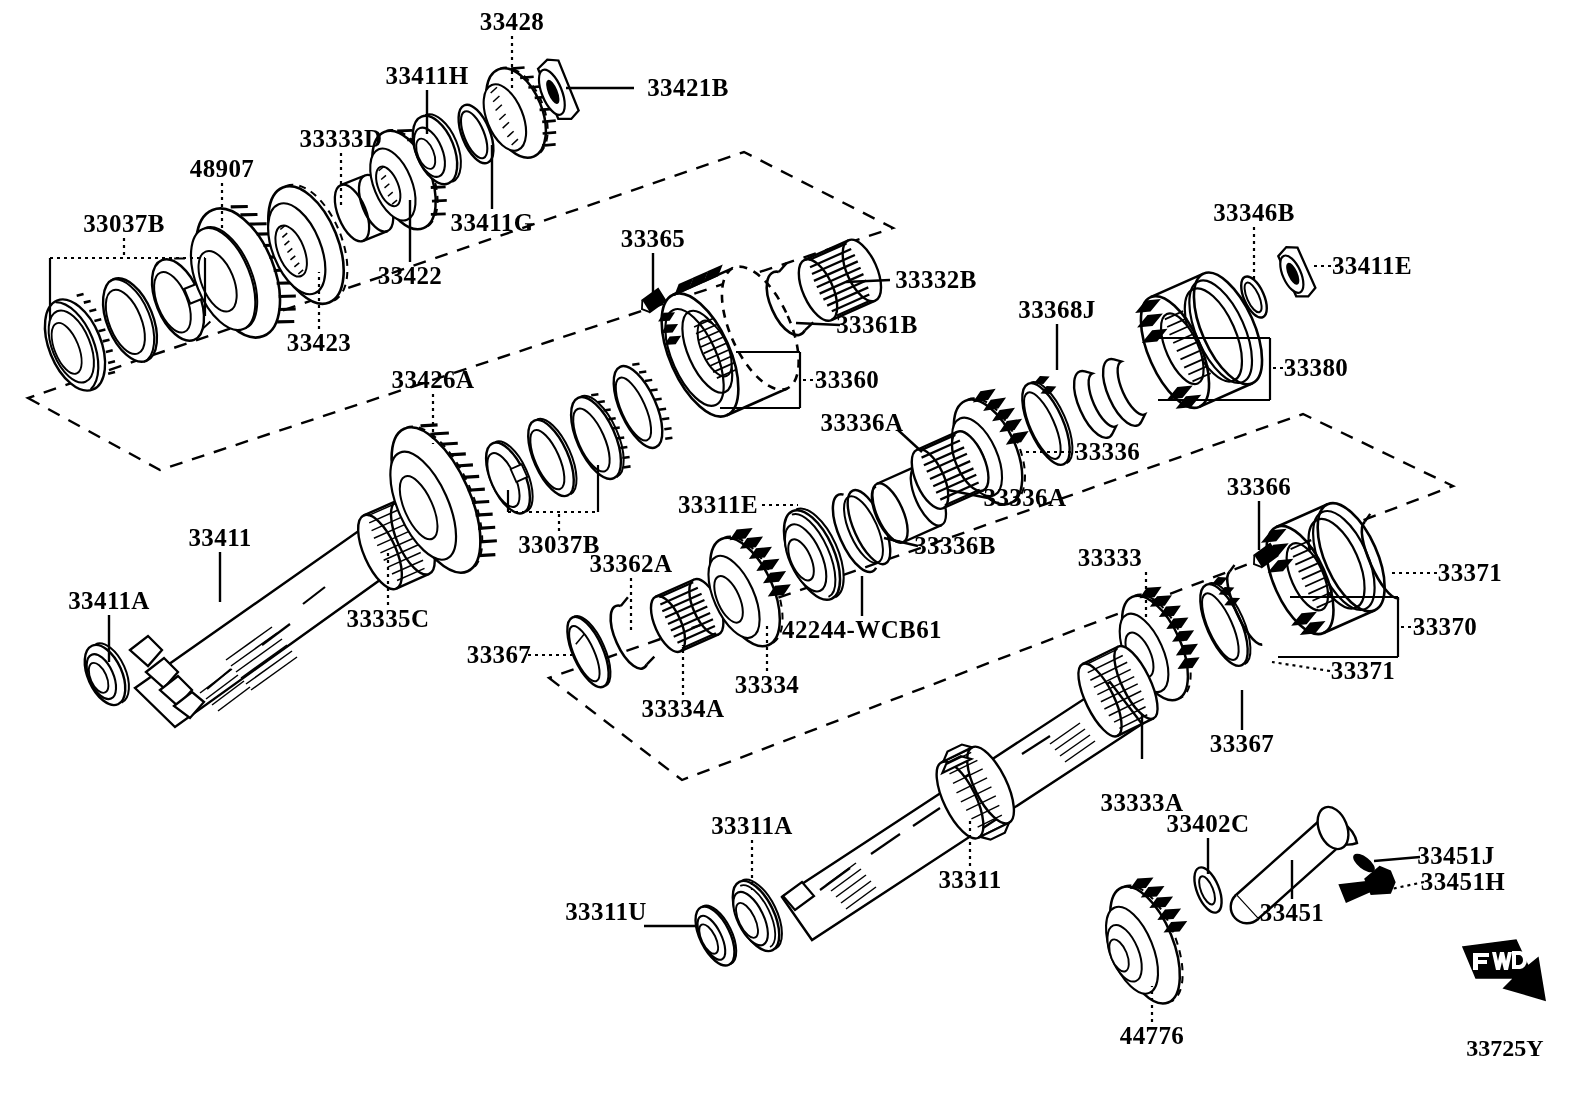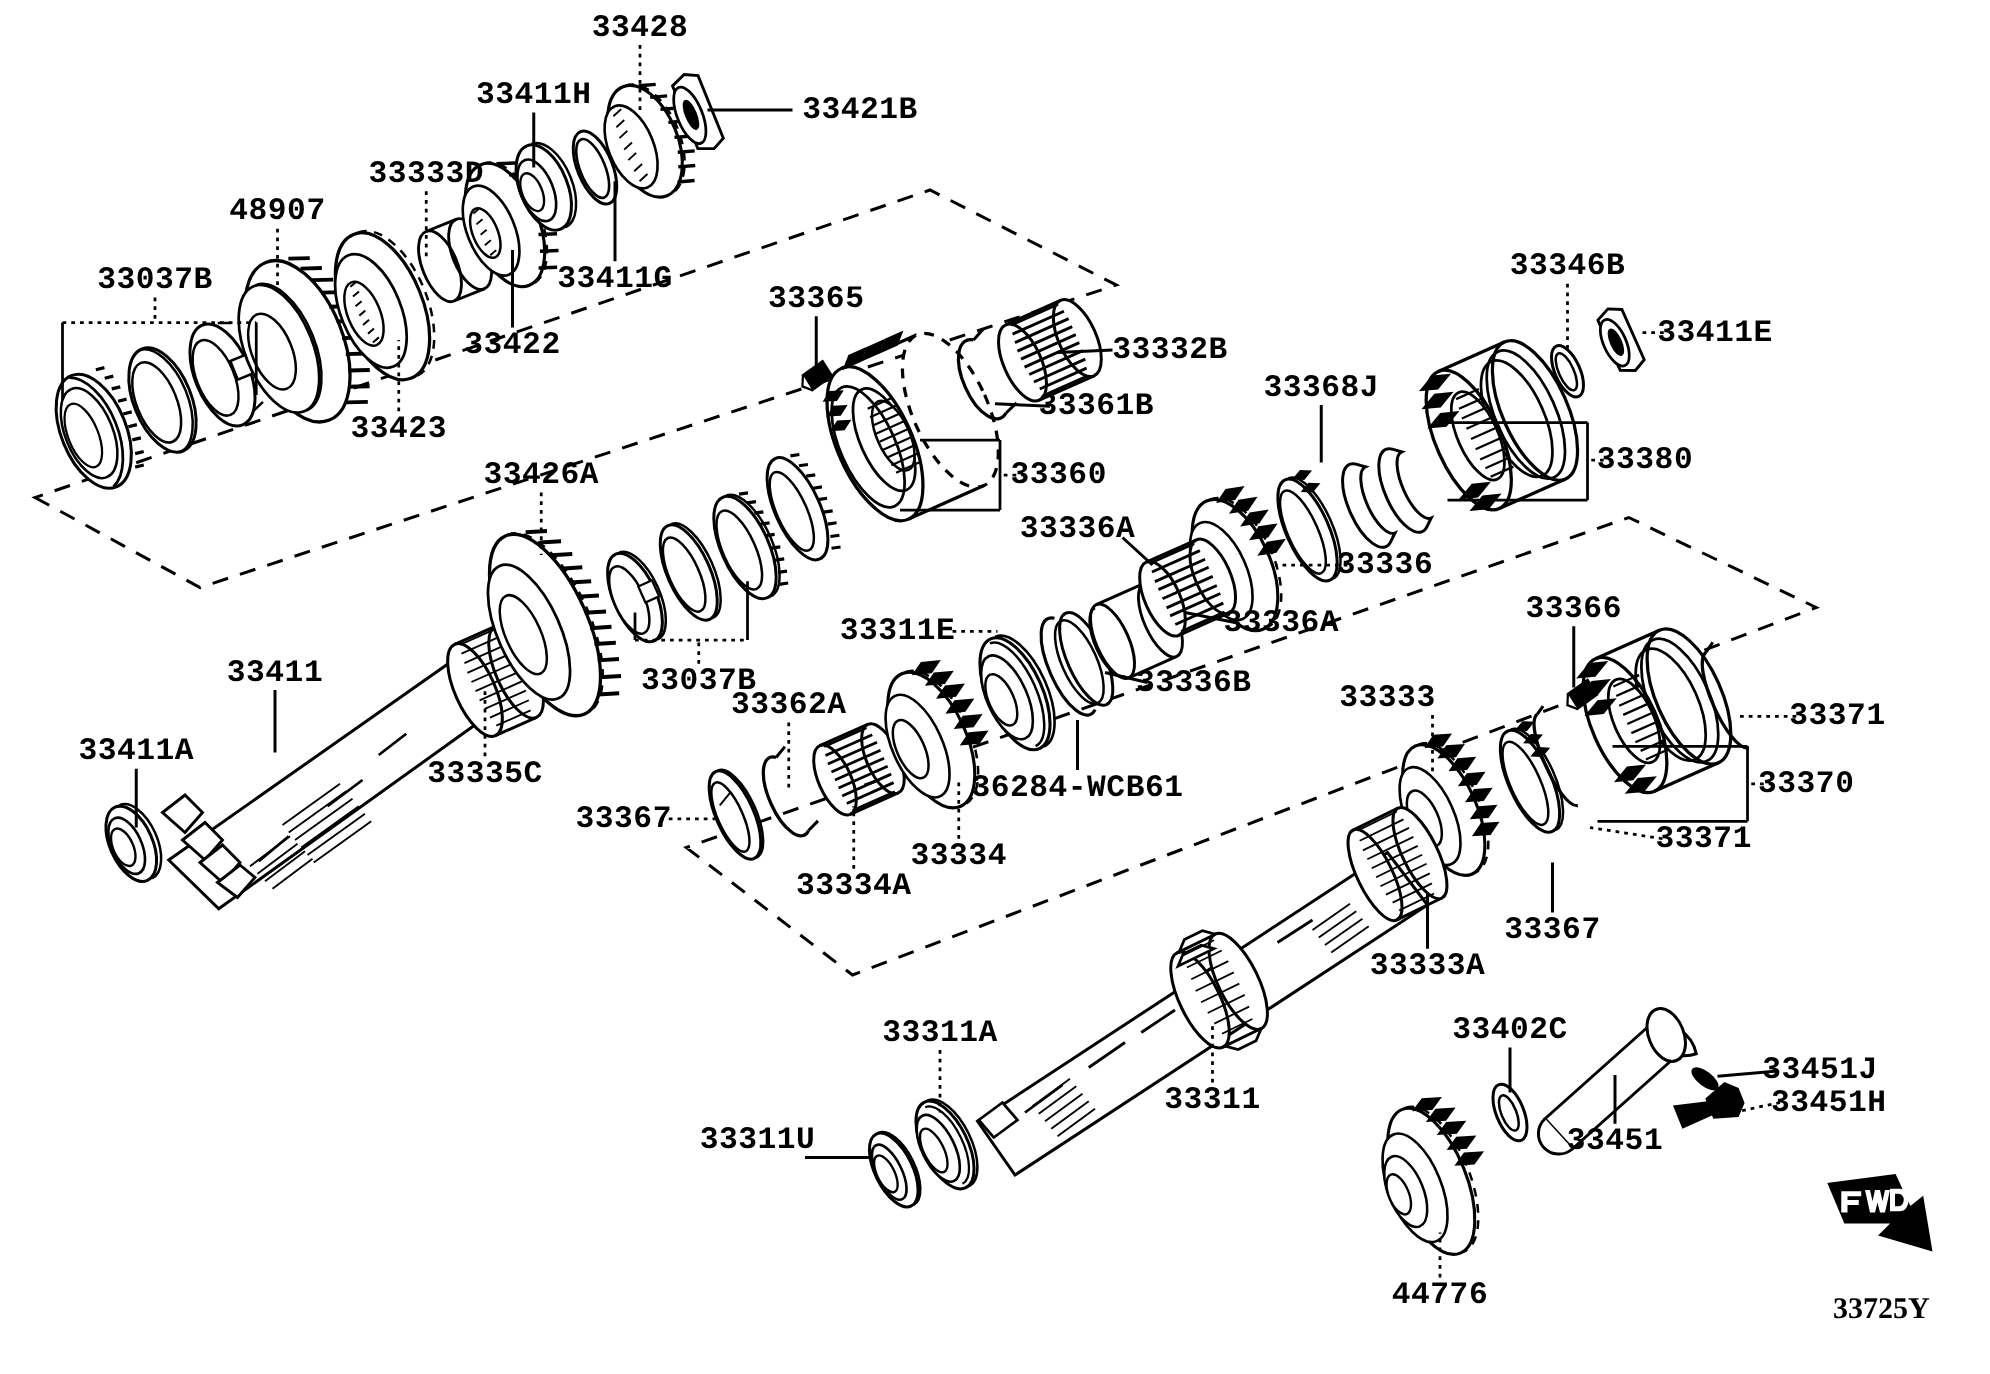--- a/index.html
+++ b/index.html
@@ -1,21 +1,21 @@
 <!DOCTYPE html>
 <html><head>
 <meta charset="utf-8">
 <title>Parts Diagram</title>
 <style>
   html,body{margin:0;padding:0;background:#ffffff;}
   body{width:1592px;height:1099px;position:relative;overflow:hidden;
        font-family:"Liberation Serif",serif;color:#000;}
   #stage{position:absolute;left:0;top:0;width:1592px;height:1099px;}
   svg.layer{position:absolute;left:0;top:0;width:1592px;height:1099px;overflow:visible;}
-  .lbl{position:absolute;font-family:Liberation Mono, monospace;font-weight:bold;
+  .lbl{position:absolute;font-family:Liberation Serif, serif;font-weight:bold;
        font-size:25px;letter-spacing:0.4px;white-space:nowrap;color:#000;
        transform:translate(-50%,-50%);}
   .diagcode{position:absolute;font-family:"Liberation Serif",serif;font-weight:bold;
        font-size:24px;white-space:nowrap;color:#000;transform:translate(-50%,-50%);}
 </style>
 </head>
 <body>
 
 <div id="stage">
 
@@ -871,28 +871,28 @@
   <div class="lbl" style="left:718px;top:505px">33311E</div>
   <div class="lbl" style="left:1025px;top:498px">33336A</div>
   <div class="lbl" style="left:559px;top:545px">33037B</div>
   <div class="lbl" style="left:955px;top:546px">33336B</div>
   <div class="lbl" style="left:220px;top:538px">33411</div>
   <div class="lbl" style="left:1470px;top:573px">33371</div>
   <div class="lbl" style="left:1110px;top:558px">33333</div>
   <div class="lbl" style="left:631px;top:564px">33362A</div>
   <div class="lbl" style="left:388px;top:619px">33335C</div>
   <div class="lbl" style="left:1445px;top:627px">33370</div>
-  <div class="lbl" style="left:862px;top:630px">36284-WCB61</div>
+  <div class="lbl" style="left:862px;top:630px">42244-WCB61</div>
   <div class="lbl" style="left:499px;top:655px">33367</div>
   <div class="lbl" style="left:109px;top:601px">33411A</div>
   <div class="lbl" style="left:1363px;top:671px">33371</div>
   <div class="lbl" style="left:767px;top:685px">33334</div>
   <div class="lbl" style="left:683px;top:709px">33334A</div>
   <div class="lbl" style="left:1242px;top:744px">33367</div>
-  <div class="lbl" style="left:1142px;top:773px">33333A</div>
+  <div class="lbl" style="left:1142px;top:803px">33333A</div>
   <div class="lbl" style="left:752px;top:826px">33311A</div>
   <div class="lbl" style="left:1208px;top:824px">33402C</div>
   <div class="lbl" style="left:1456px;top:856px">33451J</div>
   <div class="lbl" style="left:1463px;top:882px">33451H</div>
   <div class="lbl" style="left:970px;top:880px">33311</div>
   <div class="lbl" style="left:606px;top:912px">33311U</div>
   <div class="lbl" style="left:1292px;top:913px">33451</div>
   <div class="lbl" style="left:1152px;top:1036px">44776</div>
 
   <div class="diagcode" style="left:1505px;top:1048px">33725Y</div>

